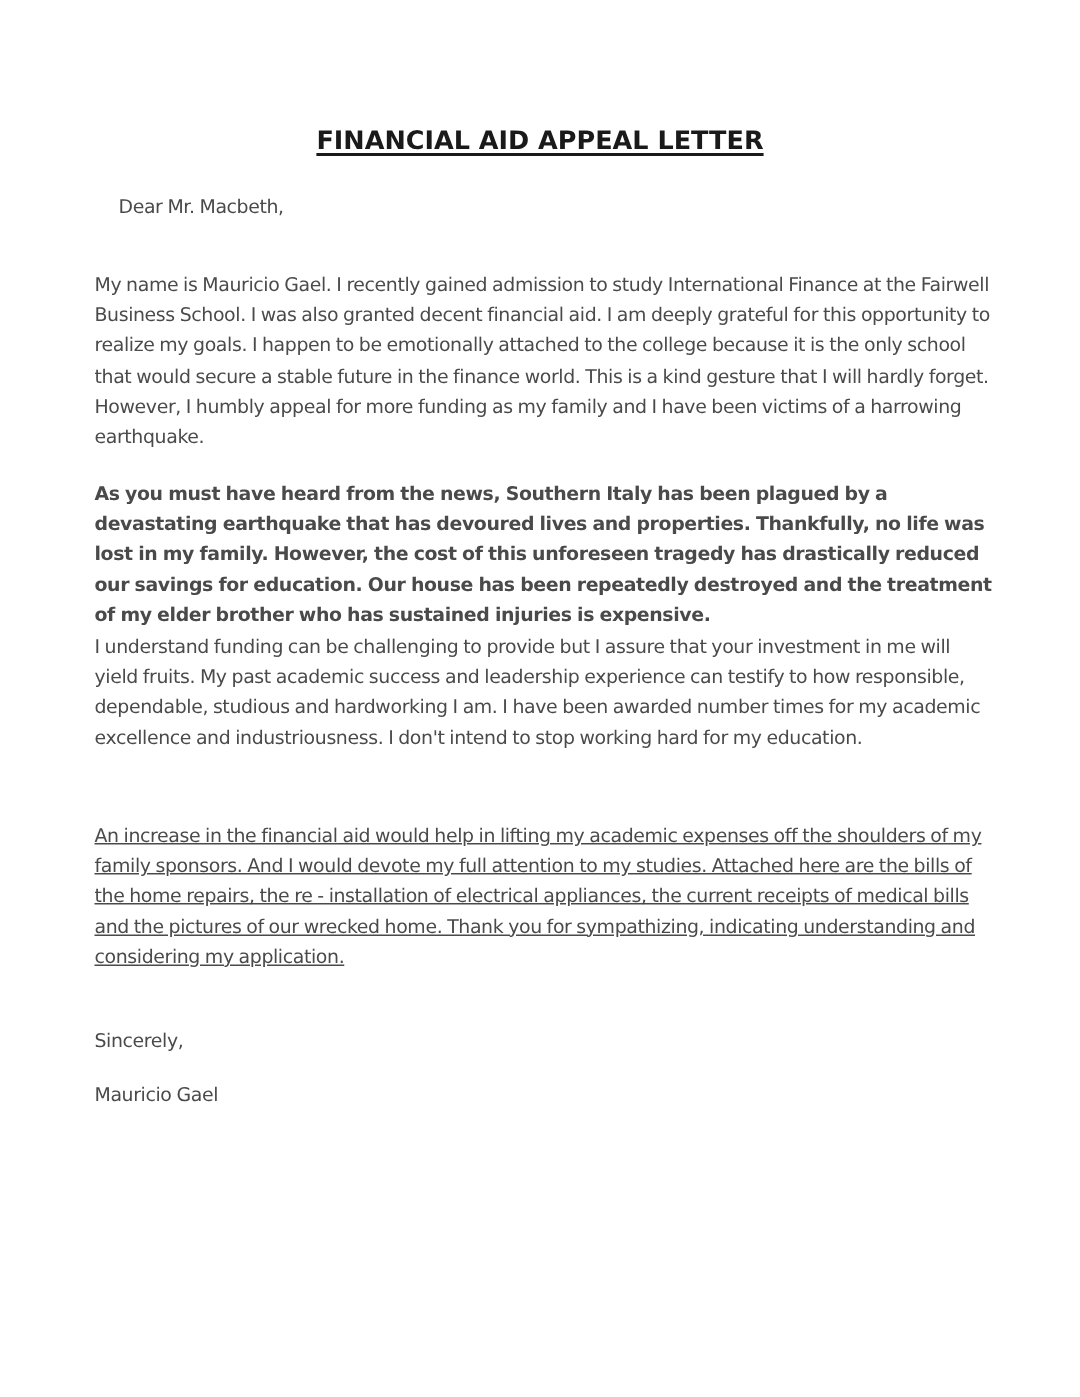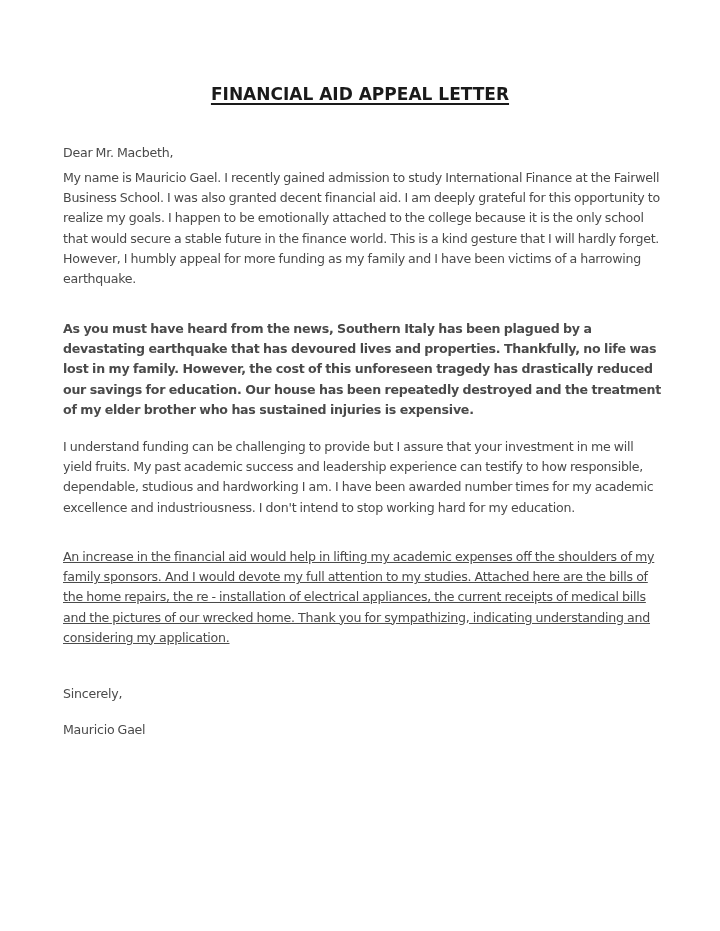--- a/index.html
+++ b/index.html
@@ -18,24 +18,24 @@
     .title span { text-decoration: underline; text-decoration-thickness: 2px; text-underline-offset: 3px; }
     .body-text {
       font-family: "DejaVu Sans", sans-serif;
       font-size: 12.6px; color: #4a4a4a;
       line-height: 20.2px;
       position: absolute; left: 63px; width: 600px;
       margin: 0;
       letter-spacing: -0.25px;
       word-spacing: -0.5px;
     }
-    .salutation { top: 143px; }
-    .p1 { top: 168px; }
+    .salutation { top: 128px; margin-left: 16px; }
+    .p1 { top: 180px; }
     .p2 { top: 319px; font-weight: bold; }
-    .p3 { top: 437px; }
+    .p3 { top: 421px; }
     .p4 { top: 547px; text-decoration: underline; }
     .closing { top: 684px; }
     .signature { top: 720px; }
   </style>
 </head>
 <body>
 
 <div class="page">
   <div class="title"><span>FINANCIAL AID APPEAL LETTER</span></div>
   <p class="body-text salutation">Dear Mr. Macbeth,</p>

